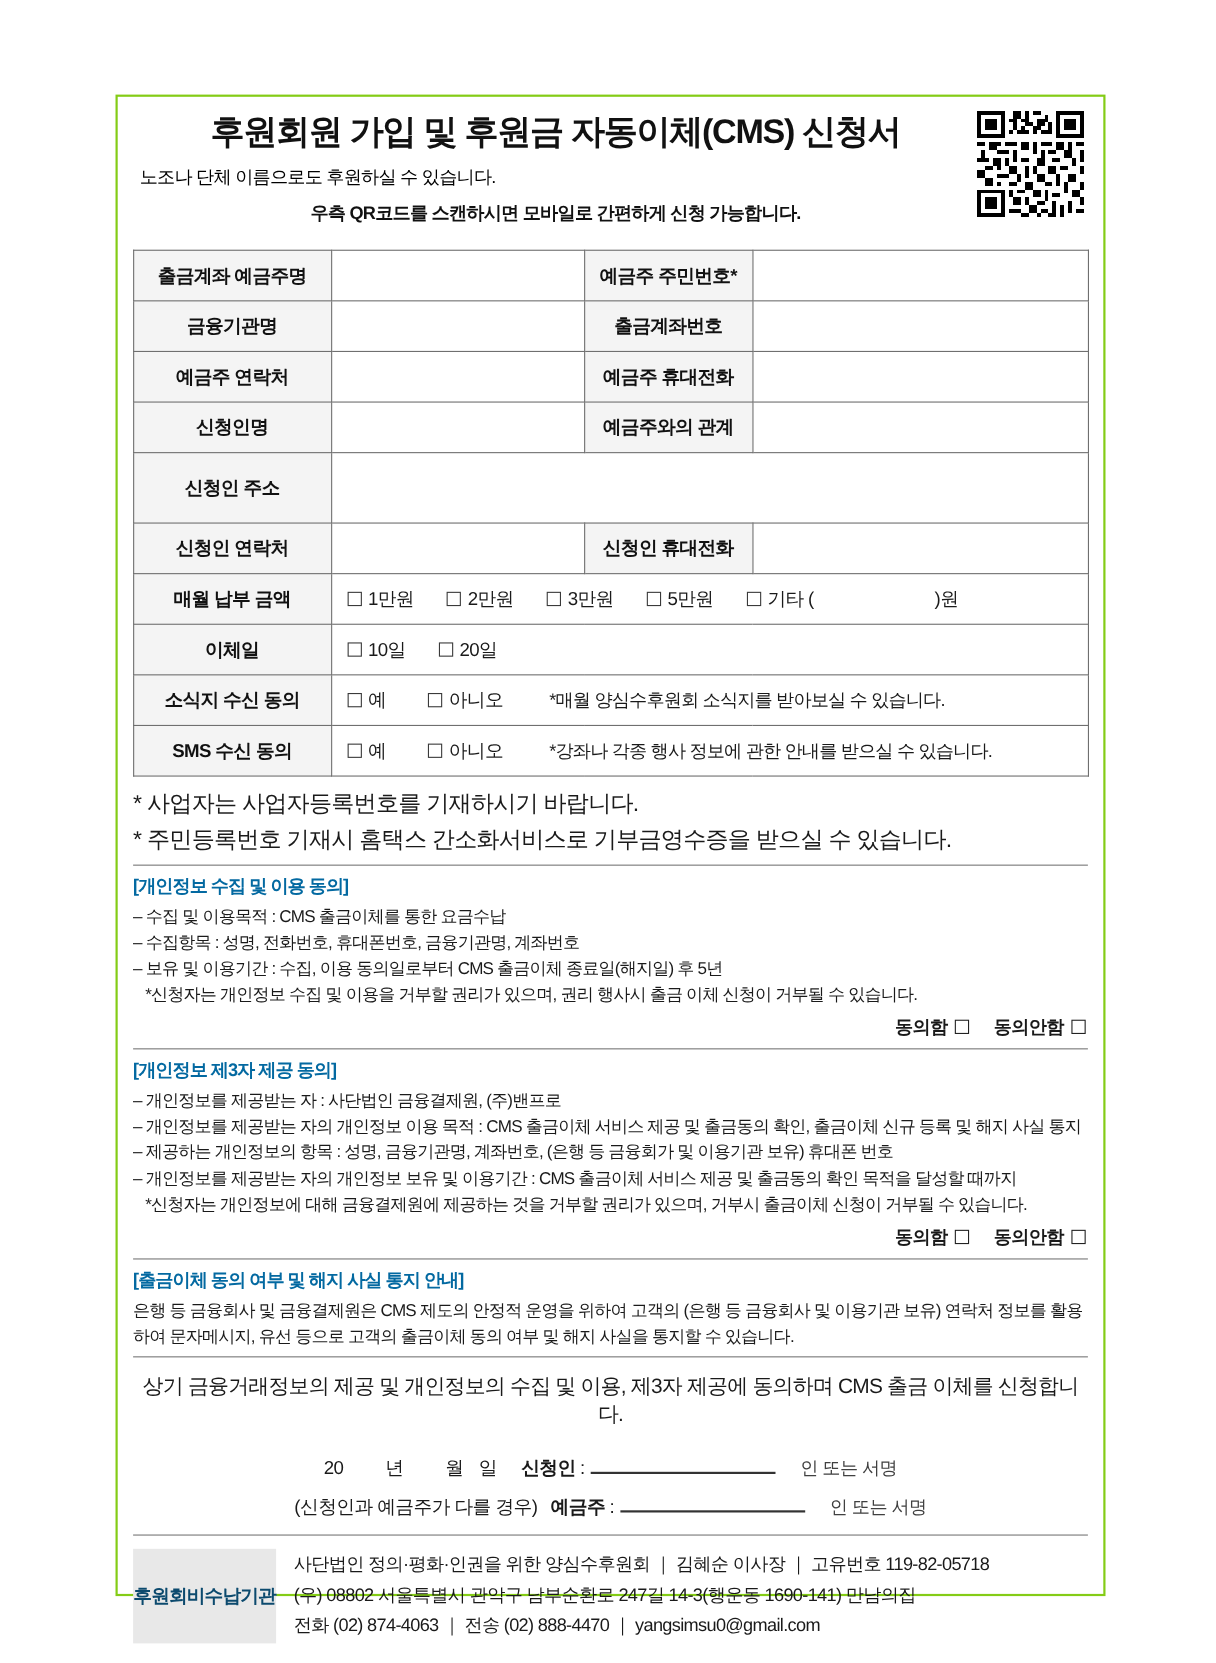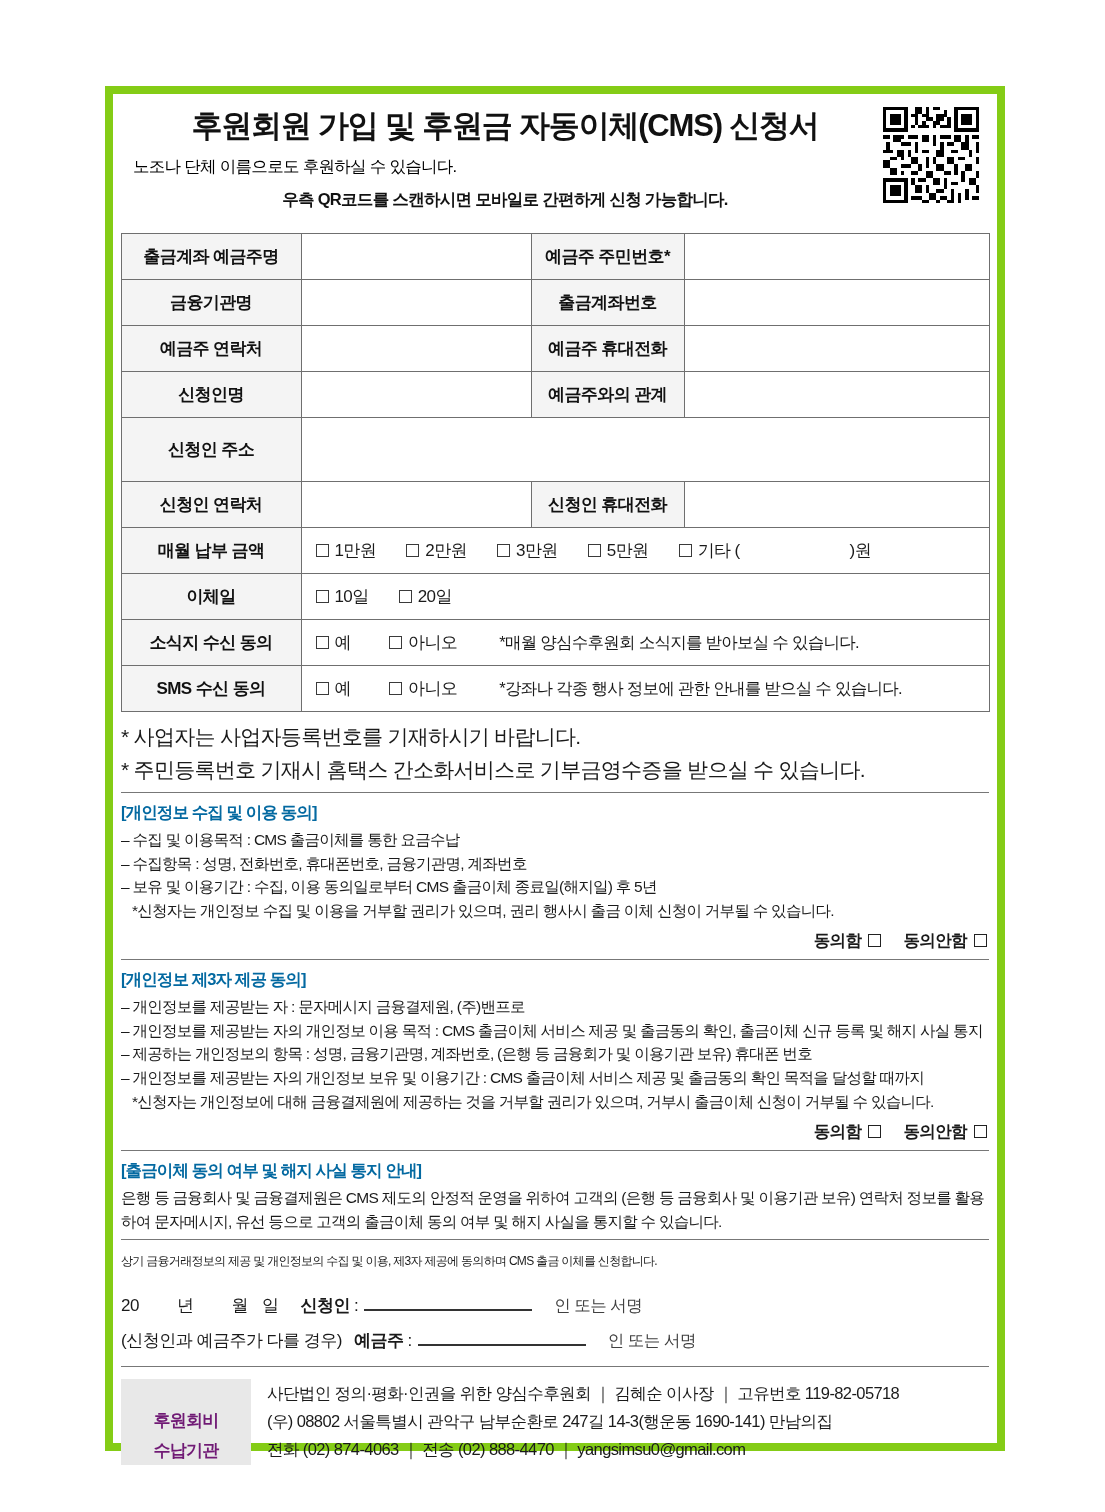--- a/index.html
+++ b/index.html
@@ -21,21 +21,21 @@
     box-sizing: border-box;
     overflow: hidden;
   }
 
   .sheet {
     position: absolute;
     left: 105px;
     top: 86px;
     width: 900px;
     height: 1365px;
-    border: 8px solid #84cc16;
+    border: 2px solid #84cc16;
     box-sizing: border-box;
     background: #fff;
     padding: 0;
   }
 
   
   .head {
     position: relative;
     padding: 14px 0 6px 0;
   }
@@ -181,32 +181,34 @@
     box-sizing: border-box;
   }
   .agree .cbr.last { margin-right: 0; }
 
   .notice p { margin: 0; }
 
   
   .declare {
     width: 868px;
     margin: 0 auto;
-    font-size: 12px;
+    text-align: center;
+    font-size: 19px;
     letter-spacing: -0.7px;
     padding: 13px 0 4px 0;
   }
   .sigwrap {
     width: 868px;
     margin: 0 auto;
     padding: 8px 0 14px 0;
   }
   .sigrow {
     display: flex;
     align-items: baseline;
+    justify-content: center;
     font-size: 17px;
     letter-spacing: -0.5px;
     margin-top: 12px;
   }
   .sigrow .date { display: inline-block; }
   .sigrow .date .y { margin-right: 38px; }
   .sigrow .date .m { margin-right: 38px; }
   .sigrow .date .d { margin-right: 14px; }
   .sigrow .who {
     font-weight: bold;
@@ -236,25 +238,24 @@
     padding-top: 12px;
   }
   .foot-lab {
     width: 130px;
     min-height: 86px;
     background: #e8e8e8;
     font-weight: bold;
     font-size: 17px;
     letter-spacing: -0.8px;
     display: flex;
-    flex-direction: column;
     align-items: center;
-    justify-content: flex-end;
+    justify-content: center;
     line-height: 1.75;
-    color: #701a75;
+    color: #0c4a6e;
     flex: none;
   }
   .foot-body {
     padding-left: 16px;
     font-size: 16.5px;
     letter-spacing: -0.6px;
     line-height: 1.68;
     padding-top: 1px;
   }
   .foot-body p { margin: 0; }
@@ -479,21 +480,21 @@
       <p class="ind">*신청자는 개인정보 수집 및 이용을 거부할 권리가 있으며, 권리 행사시 출금 이체 신청이 거부될 수 있습니다.</p>
       <div class="agree">
         <span>동의함</span><span class="cbr"></span><span>동의안함</span><span class="cbr last"></span>
       </div>
     </div>
 
     <div class="hr"></div>
 
     <div class="block">
       <h3>[개인정보 제3자 제공 동의]</h3>
-      <p>– 개인정보를 제공받는 자 : 문자메시지 금융결제원, (주)밴프로</p>
+      <p>– 개인정보를 제공받는 자 : 사단법인 금융결제원, (주)밴프로</p>
       <p>– 개인정보를 제공받는 자의 개인정보 이용 목적 : CMS 출금이체 서비스 제공 및 출금동의 확인, 출금이체 신규 등록 및 해지 사실 통지</p>
       <p>– 제공하는 개인정보의 항목 : 성명, 금융기관명, 계좌번호, (은행 등 금융회가 및 이용기관 보유) 휴대폰 번호</p>
       <p>– 개인정보를 제공받는 자의 개인정보 보유 및 이용기간 : CMS 출금이체 서비스 제공 및 출금동의 확인 목적을 달성할 때까지</p>
       <p class="ind">*신청자는 개인정보에 대해 금융결제원에 제공하는 것을 거부할 권리가 있으며, 거부시 출금이체 신청이 거부될 수 있습니다.</p>
       <div class="agree">
         <span>동의함</span><span class="cbr"></span><span>동의안함</span><span class="cbr last"></span>
       </div>
     </div>
 
     <div class="hr"></div>

